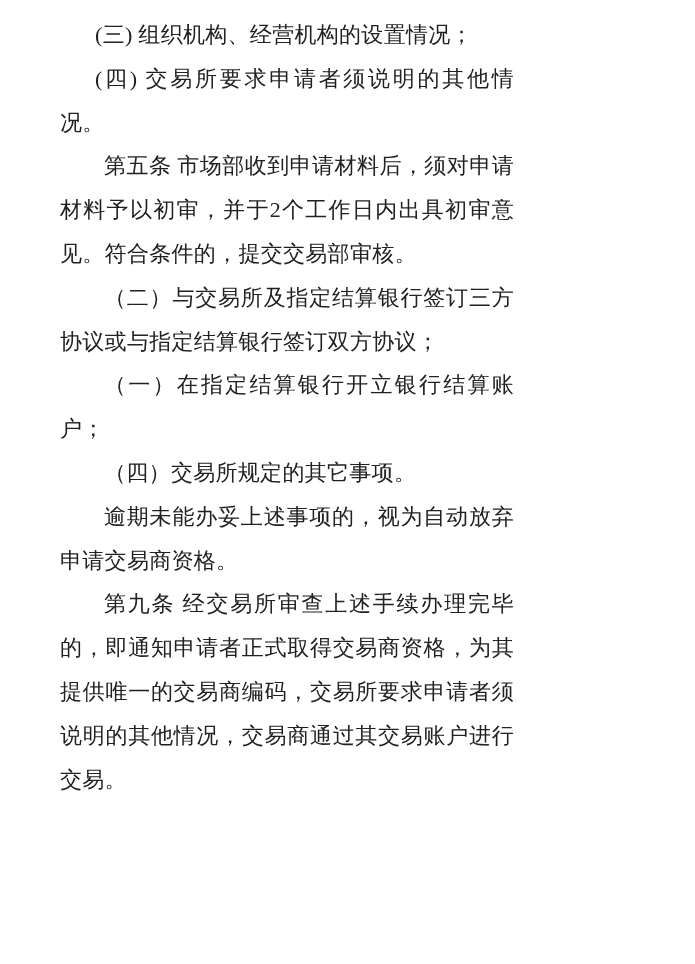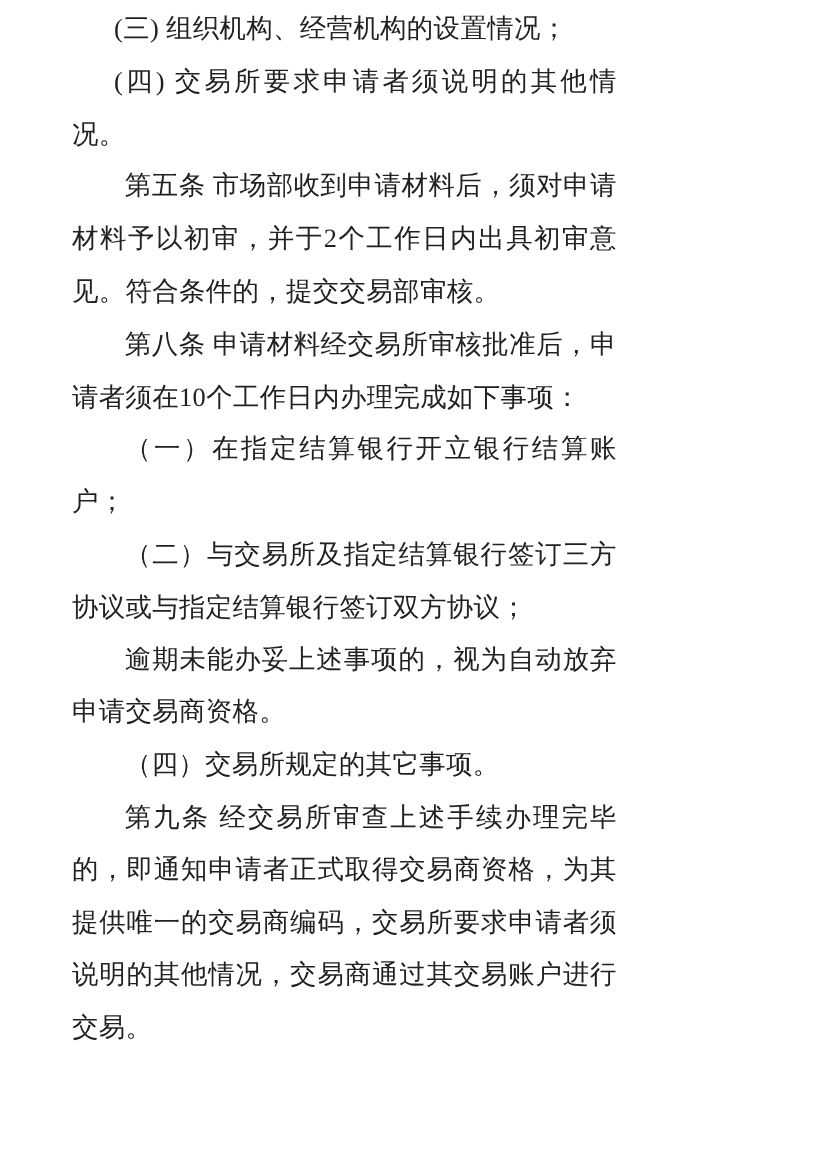--- a/index.html
+++ b/index.html
@@ -11,21 +11,21 @@
     width: 695px;
     height: 964px;
     overflow: hidden;
     font-family: "Liberation Serif", serif;
     color: #212121;
   }
   .page {
     box-sizing: border-box;
     width: 569px;
     height: 964px;
-    padding: 2px 55px 0 60px;
+    padding: 13px 55px 0 60px;
     background: #ffffff;
   }
   p.para {
     margin: 0;
     padding: 0;
     font-size: 22px;
     line-height: 43.8px;
     text-align: justify;
     text-justify: inter-ideograph;
     letter-spacing: 0.3px;
@@ -39,20 +39,19 @@
   }
 </style>
 </head>
 <body>
 
 <div class="page">
   <div>
       <p class="para numbered-item-hw"><span>(三) 组织机构、经营机构的设置情况；</span></p>
       <p class="para numbered-item-hw"><span>(四) 交易所要求申请者须说明的其他情况。</span></p>
       <p class="para article"><span class="article-label">第五条</span> <span>市场部收到申请材料后，须对申请材料予以初审，并于2个工作日内出具初审意见。符合条件的，提交交易部审核。</span></p>
-      <p class="para article"><span class="article-label">第八条</span> <span>申请材料经交易所审核批准后，申请者须在10个工作日内办理完成如下事项：</span></p>
+      <p class="para list-item"><span>（二）与交易所及指定结算银行签订三方协议或与指定结算银行签订双方协议；</span></p>
       <p class="para list-item"><span>（一）在指定结算银行开立银行结算账户；</span></p>
-      <p class="para list-item"><span>（二）与交易所及指定结算银行签订三方协议或与指定结算银行签订双方协议；</span></p>
+      <p class="para list-item"><span>（四）交易所规定的其它事项。</span></p>
       <p class="para plain"><span>逾期未能办妥上述事项的，视为自动放弃申请交易商资格。</span></p>
-      <p class="para list-item"><span>（四）交易所规定的其它事项。</span></p>
       <p class="para article"><span class="article-label">第九条</span> <span>经交易所审查上述手续办理完毕的，即通知申请者正式取得交易商资格，为其提供唯一的交易商编码，交易所要求申请者须说明的其他情况，交易商通过其交易账户进行交易。</span></p>
     </div>
 </div>
 
 </body></html>

